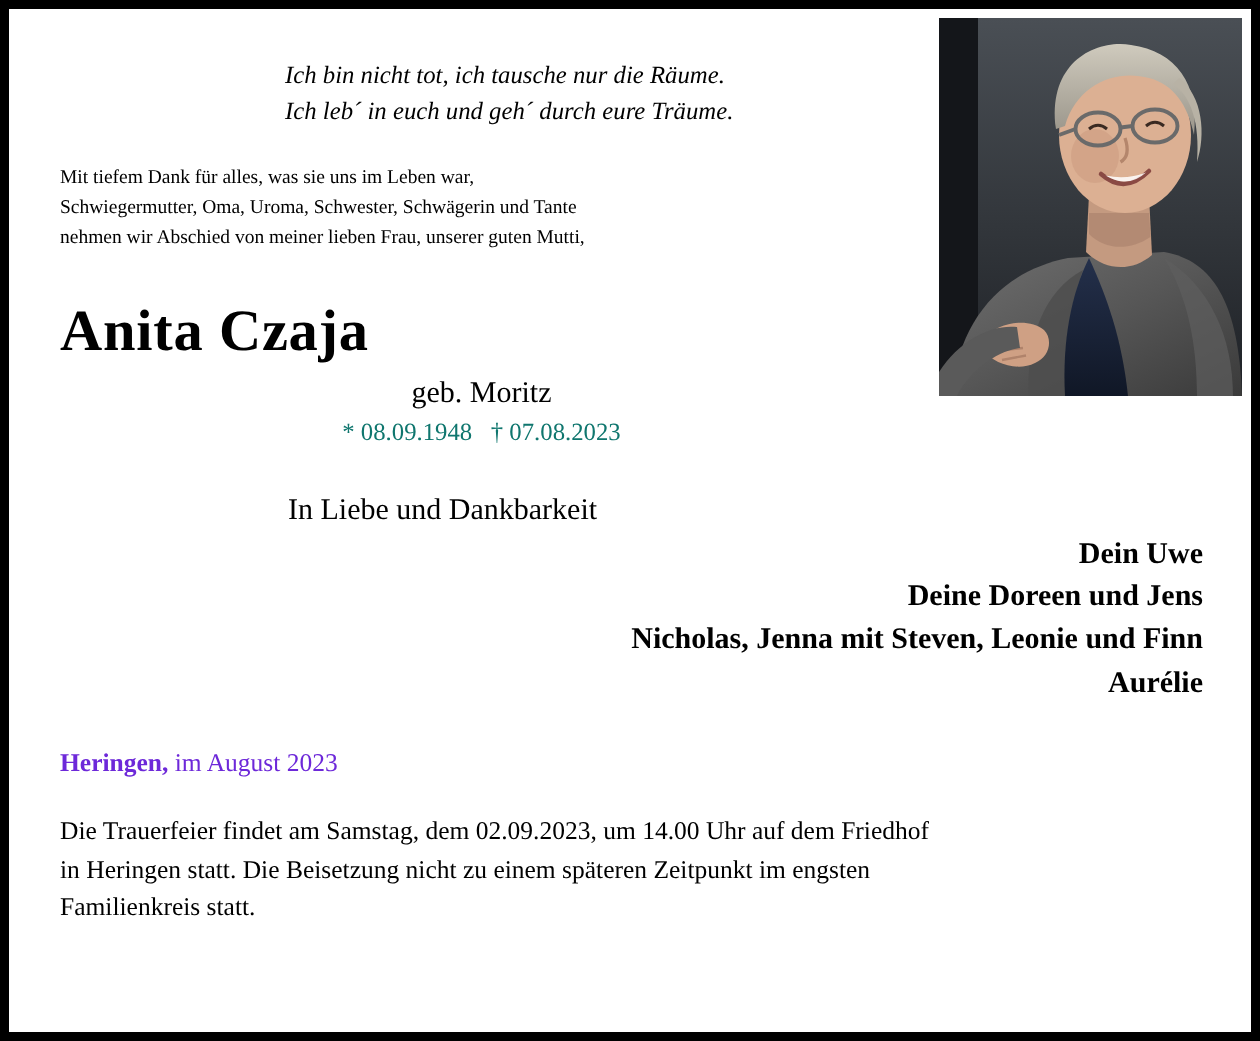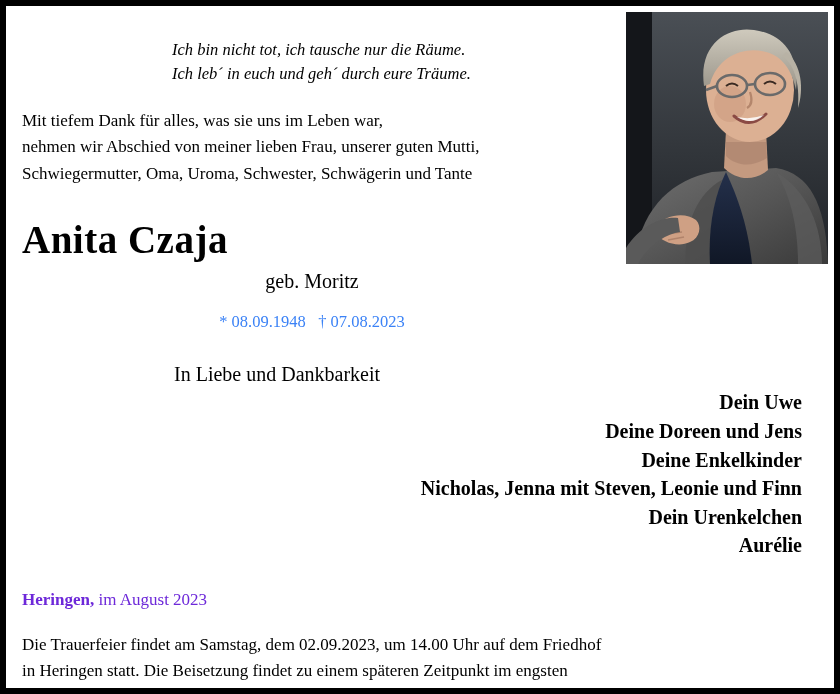--- a/index.html
+++ b/index.html
@@ -17,36 +17,36 @@
     box-sizing: border-box;
     background: #ffffff;
     border: 6px solid #000000;
     overflow: hidden;
   }
   .inner {
     position: relative;
     width: 100%;
     height: 100%;
     box-sizing: border-box;
-    padding: 22px 32px 14px 16px;
+    padding: 22px 32px 14px 34px;
   }
   .verse {
     font-style: italic;
     font-size: 16.5px;
     line-height: 1.45;
     text-align: left;
     margin-left: 150px;
     margin-top: 10px;
     color: #000;
   }
   .verse div {
     white-space: nowrap;
   }
   .intro {
-    font-size: 17px;
+    font-size: 13px;
     line-height: 1.55;
     margin-top: 22px;
     color: #000;
   }
   .intro div {
     white-space: nowrap;
   }
   .name {
     text-align: left;
     font-weight: bold;
@@ -59,23 +59,23 @@
   .maiden {
     text-align: center;
     font-size: 20px;
     margin-top: 8px;
     margin-right: 200px;
     color: #000;
   }
   .dates {
     text-align: center;
     font-size: 16.5px;
-    margin-top: 19px;
+    margin-top: 4px;
     margin-right: 200px;
-    color: #3b82f6;
+    color: #0f766e;
     white-space: pre;
   }
   .family {
     margin-top: 28px;
     margin-left: 152px;
     font-size: 20px;
     line-height: 1.43;
     color: #000;
   }
   .family .lead {
@@ -124,45 +124,43 @@
 <div class="notice">
   <div class="inner">
 
     <div class="verse">
       <div>Ich bin nicht tot, ich tausche nur die Räume.</div>
       <div>Ich leb´ in euch und geh´ durch eure Träume.</div>
     </div>
 
     <div class="intro">
       <div>Mit tiefem Dank für alles, was sie uns im Leben war,</div>
+      <div>Schwiegermutter, Oma, Uroma, Schwester, Schwägerin und Tante</div>
       <div>nehmen wir Abschied von meiner lieben Frau, unserer guten Mutti,</div>
-      <div>Schwiegermutter, Oma, Uroma, Schwester, Schwägerin und Tante</div>
     </div>
 
     <div class="name">Anita Czaja</div>
     <div class="maiden">geb. Moritz</div>
     <div class="dates">* 08.09.1948   † 07.08.2023</div>
 
     <div class="family">
       <div class="lead">In Liebe und Dankbarkeit</div>
       <div class="member">Dein Uwe</div>
       <div class="member">Deine Doreen und Jens</div>
-      <div class="member">Deine Enkelkinder</div>
       <div class="member">Nicholas, Jenna mit Steven, Leonie und Finn</div>
-      <div class="member">Dein Urenkelchen</div>
       <div class="member">Aurélie</div>
     </div>
 
     <div class="place">
       <span class="town">Heringen,</span><span> im August 2023</span>
     </div>
 
     <div class="closing">
       <div>Die Trauerfeier findet am Samstag, dem 02.09.2023, um 14.00 Uhr auf dem Friedhof</div>
-      <div>in Heringen statt. Die Beisetzung findet zu einem späteren Zeitpunkt im engsten</div>
+      <div>in Heringen statt. Die Beisetzung nicht zu einem späteren Zeitpunkt im engsten</div>
       <div>Familienkreis statt.</div>
     </div>
 
   </div>
 
   <div class="portrait">
     <svg viewBox="0 0 202 252" preserveAspectRatio="xMidYMid slice">
       <defs>
         <linearGradient id="bg" x1="0" y1="0" x2="0" y2="1">
           <stop offset="0%" stop-color="#4a4f55"></stop>

